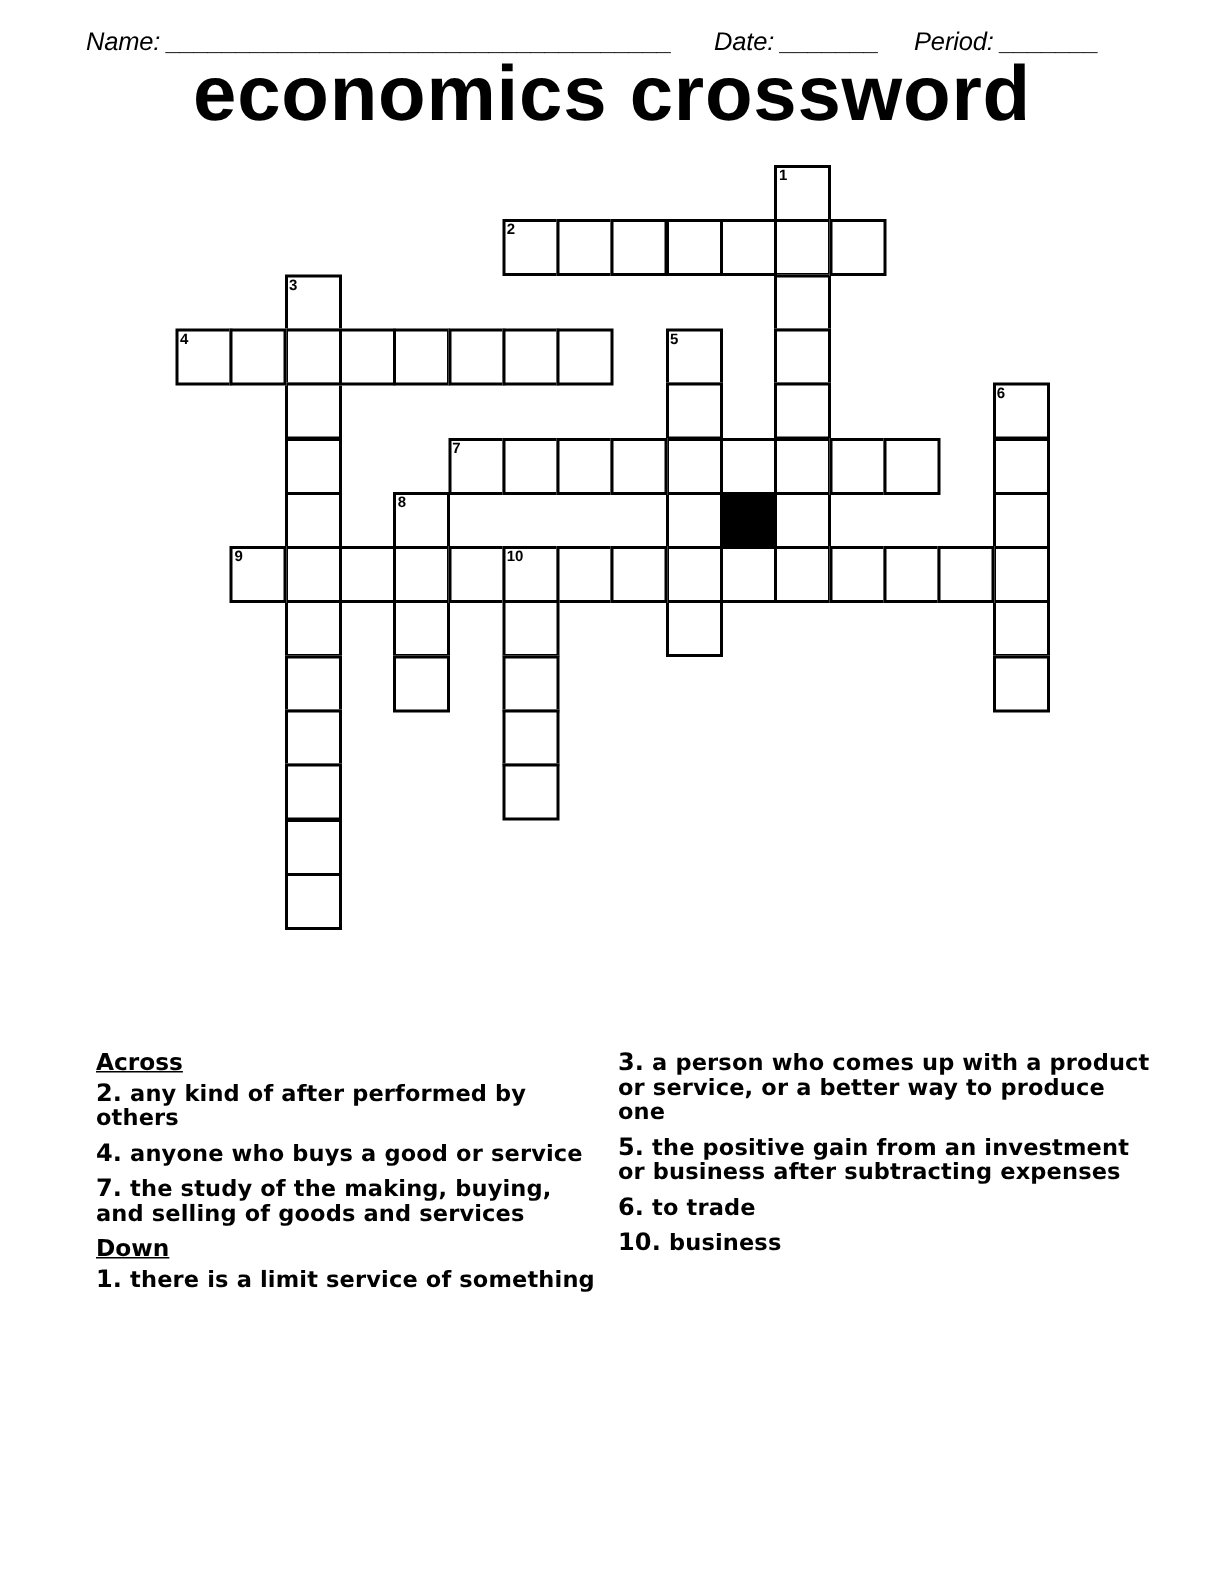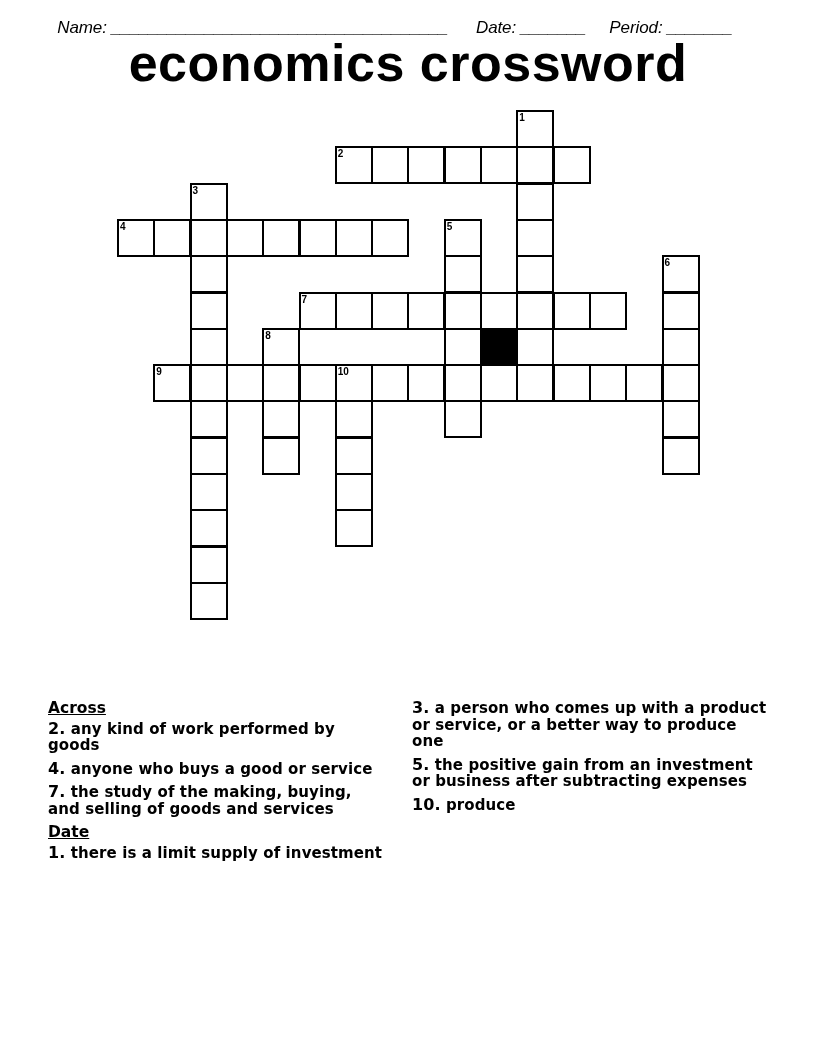--- a/index.html
+++ b/index.html
@@ -62,21 +62,21 @@
       line-height: 11px;
     }
     .clues {
       position: absolute;
       top: 700px;
       font-family: "DejaVu Sans", sans-serif;
       font-weight: bold;
       font-size: 15px;
       line-height: 16.5px;
     }
-    .clues.left { left: 48px; width: 340px; }
+    .clues.left { left: 64px; width: 340px; }
     .clues.right { left: 412px; width: 360px; }
     .clue-heading {
       text-decoration: underline;
       font-size: 15.5px;
       margin-bottom: 4px;
     }
     .clue {
       margin-bottom: 7px;
       letter-spacing: 0.1px;
     }
@@ -180,24 +180,25 @@
     <div class="cell" style="left: 625.2px; top: 364.1px;"></div>
     <div class="cell" style="left: 334.8px; top: 400.4px;"></div>
     <div class="cell" style="left: 334.8px; top: 436.7px;"></div>
     <div class="cell" style="left: 334.8px; top: 473px;"></div>
     <div class="cell" style="left: 334.8px; top: 509.3px;"></div>
     <div class="cell black" style="left: 480px; top: 327.8px;"></div>
   </div>
 
 <div class="clues left">
   <div class="clue-heading">Across</div>
-  <div class="clue"><span class="cnum">2.</span><span> any kind of work performed by goods</span></div>
+  <div class="clue"><span class="cnum">2.</span><span> any kind of after performed by others</span></div>
   <div class="clue"><span class="cnum">4.</span><span> anyone who buys a good or service</span></div>
   <div class="clue"><span class="cnum">7.</span><span> the study of the making, buying, and selling of goods and services</span></div>
-  <div class="clue-heading">Date</div>
-  <div class="clue"><span class="cnum">1.</span><span> there is a limit supply of investment</span></div>
+  <div class="clue-heading">Down</div>
+  <div class="clue"><span class="cnum">1.</span><span> there is a limit service of something</span></div>
 </div>
 
 <div class="clues right">
   <div class="clue"><span class="cnum">3.</span><span> a person who comes up with a product or service, or a better way to produce one</span></div>
   <div class="clue"><span class="cnum">5.</span><span> the positive gain from an investment or business after subtracting expenses</span></div>
-  <div class="clue"><span class="cnum">10.</span><span> produce</span></div>
+  <div class="clue"><span class="cnum">6.</span><span> to trade</span></div>
+  <div class="clue"><span class="cnum">10.</span><span> business</span></div>
 </div>
 
 </body></html>

